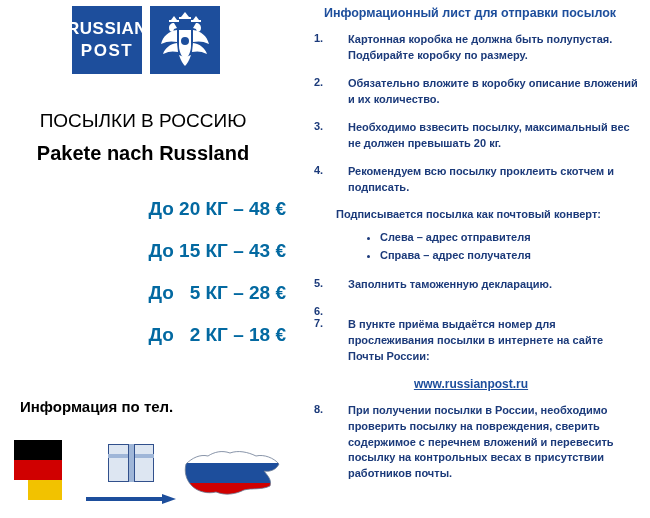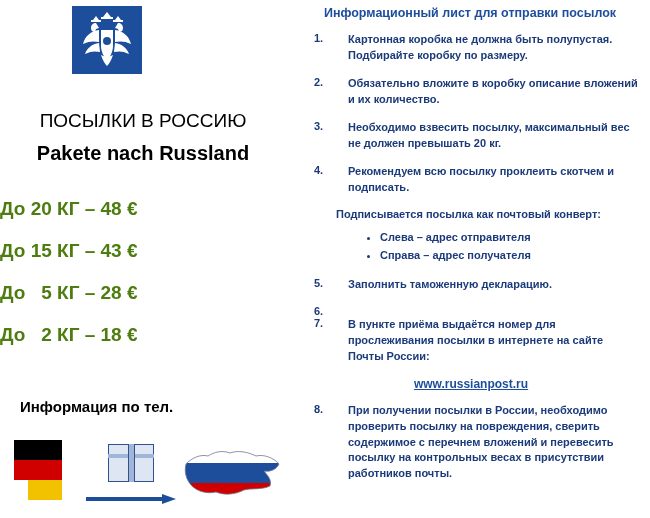--- a/index.html
+++ b/index.html
@@ -86,24 +86,24 @@
     color: #000000;
   }
   .price-list {
     position: absolute;
     left: 0;
     top: 198px;
     width: 286px;
   }
   .price-row {
     display: block;
-    text-align: left;
+    text-align: right;
     font-size: 19px;
     font-weight: bold;
-    color: #4d7c0f;
+    color: #0369a1;
     margin-bottom: 20px;
     white-space: pre;
   }
   .info-phone {
     position: absolute;
     left: 20px;
     top: 398px;
     font-size: 15px;
     font-weight: bold;
     color: #000000;
@@ -289,20 +289,24 @@
   }
 </style>
 </head>
 <body>
 
 <div class="page">
 
   <div class="left-col">
 
     <div class="logo-row">
+      <div class="logo-box">
+        <span class="logo-line1">RUSSIAN</span>
+        <span class="logo-line2">POST</span>
+      </div>
       <div class="emblem-box">
         <svg width="56" height="58" viewBox="0 0 56 58" aria-hidden="true">
           <g fill="#ffffff">
 
             <path d="M14 9 l3 -4 3 4 z"></path>
             <path d="M36 9 l3 -4 3 4 z"></path>
             <rect x="12" y="9" width="10" height="2"></rect>
             <rect x="34" y="9" width="10" height="2"></rect>
             <path d="M24 6 l4 -5 4 5 z"></path>
             <rect x="22" y="6" width="12" height="2"></rect>

